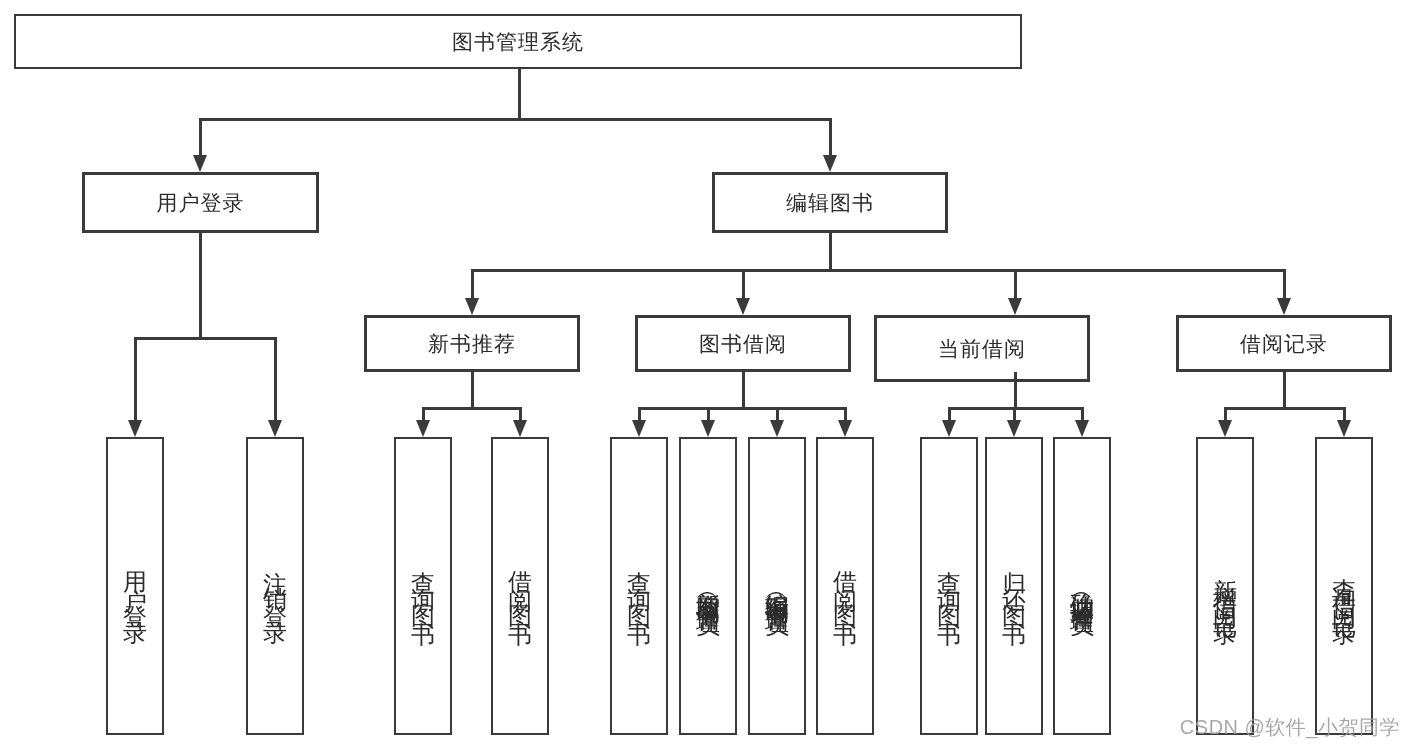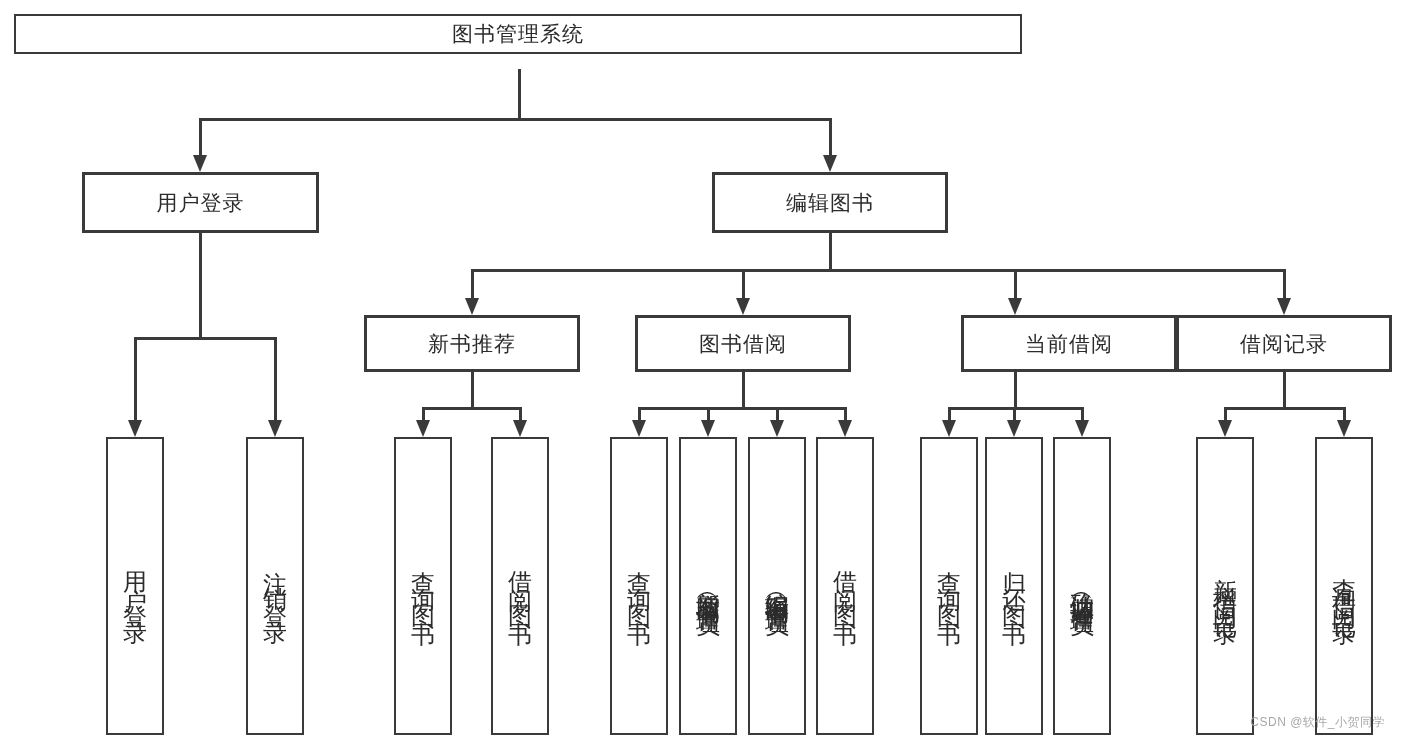--- a/index.html
+++ b/index.html
@@ -44,51 +44,51 @@
     position: absolute;
     width: 0;
     height: 0;
     border-left: 7px solid transparent;
     border-right: 7px solid transparent;
     border-top: 17px solid var(--line, #3a3a3a);
   }
   #watermark {
     position: absolute;
     top: 714px;
-    right: 20px;
-    font-size: 12px;
+    right: 5px;
+    font-size: 20px;
     color: var(--wm, #9e9e9e);
     letter-spacing: 0.5px;
     z-index: 10;
     opacity: 0.9;
   }
 </style>
 </head>
 <body>
 
 <div id="stage">
 
-  <div class="box lvl-root" style="left:14px; top:14px; width:1008px; height:40px;">
+  <div class="box lvl-root" style="left:14px; top:14px; width:1008px; height:55px;">
     <span class="h-label">图书管理系统</span>
   </div>
 
   <div class="box lvl-mid" style="left:82px; top:172px; width:237px; height:61px;">
     <span class="h-label">用户登录</span>
   </div>
   <div class="box lvl-mid" style="left:712px; top:172px; width:236px; height:61px;">
     <span class="h-label">编辑图书</span>
   </div>
 
   <div class="box lvl-mid" style="left:364px; top:315px; width:216px; height:57px;">
     <span class="h-label">新书推荐</span>
   </div>
   <div class="box lvl-mid" style="left:635px; top:315px; width:216px; height:57px;">
     <span class="h-label">图书借阅</span>
   </div>
-  <div class="box lvl-mid" style="left:961px; top:315px; width:216px; height:57px;">
+  <div class="box lvl-mid" style="left:874px; top:315px; width:216px; height:67px;">
     <span class="h-label">当前借阅</span>
   </div>
   <div class="box lvl-mid" style="left:1176px; top:315px; width:216px; height:57px;">
     <span class="h-label">借阅记录</span>
   </div>
 
   <div class="box leaf" style="left:106px; top:437px; width:58px; height:298px;">
     <span class="v-text" style="letter-spacing: 17px;">用户登录</span>
   </div>
   <div class="box leaf" style="left:246px; top:437px; width:58px; height:298px;">

